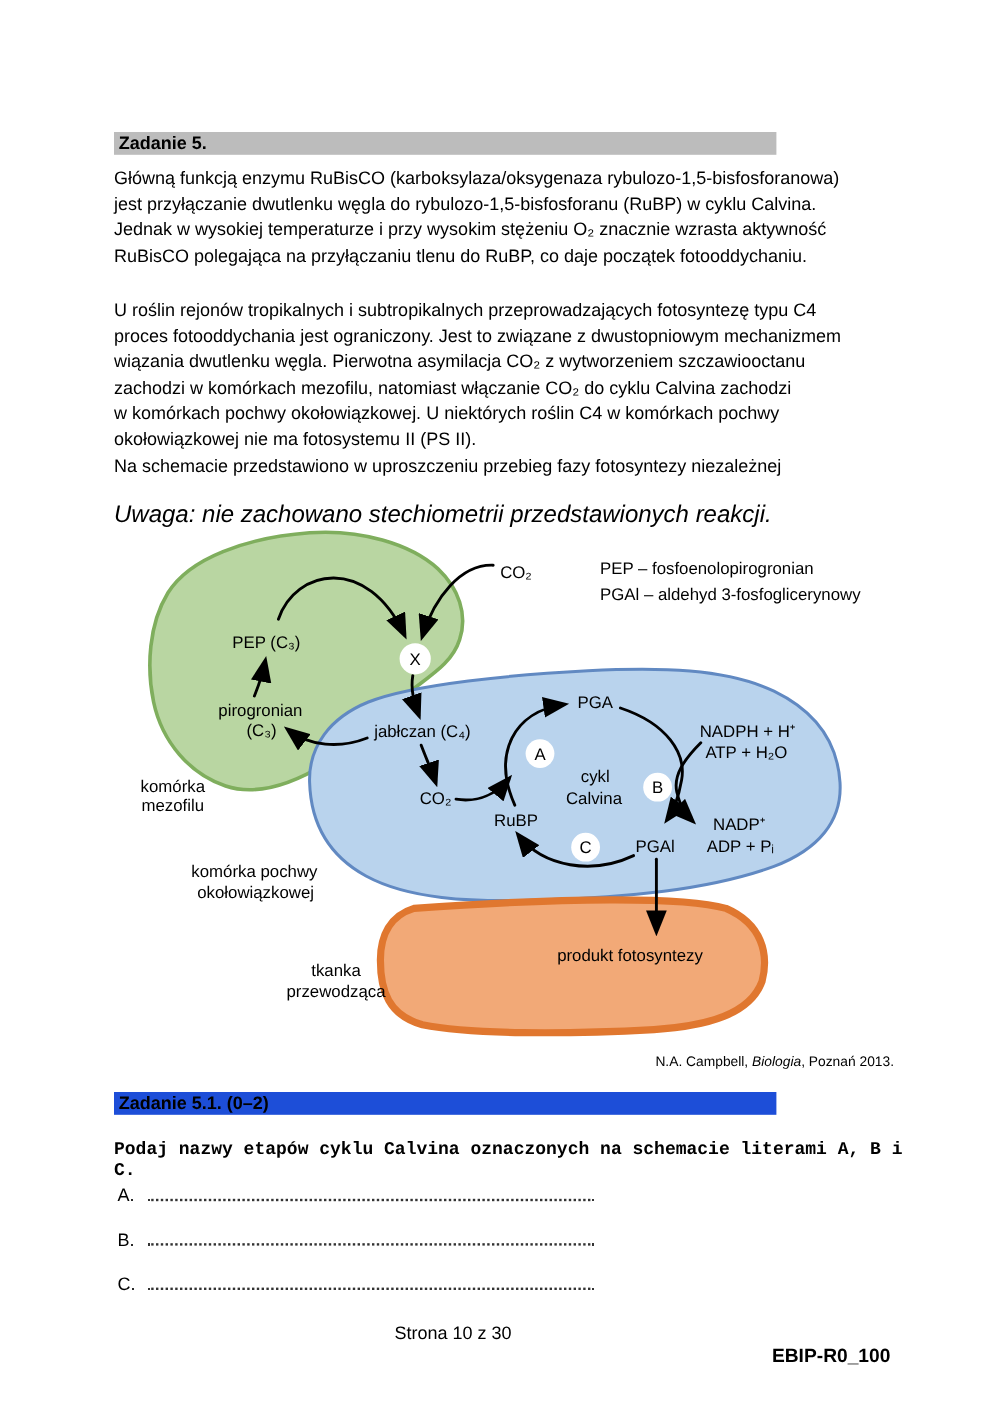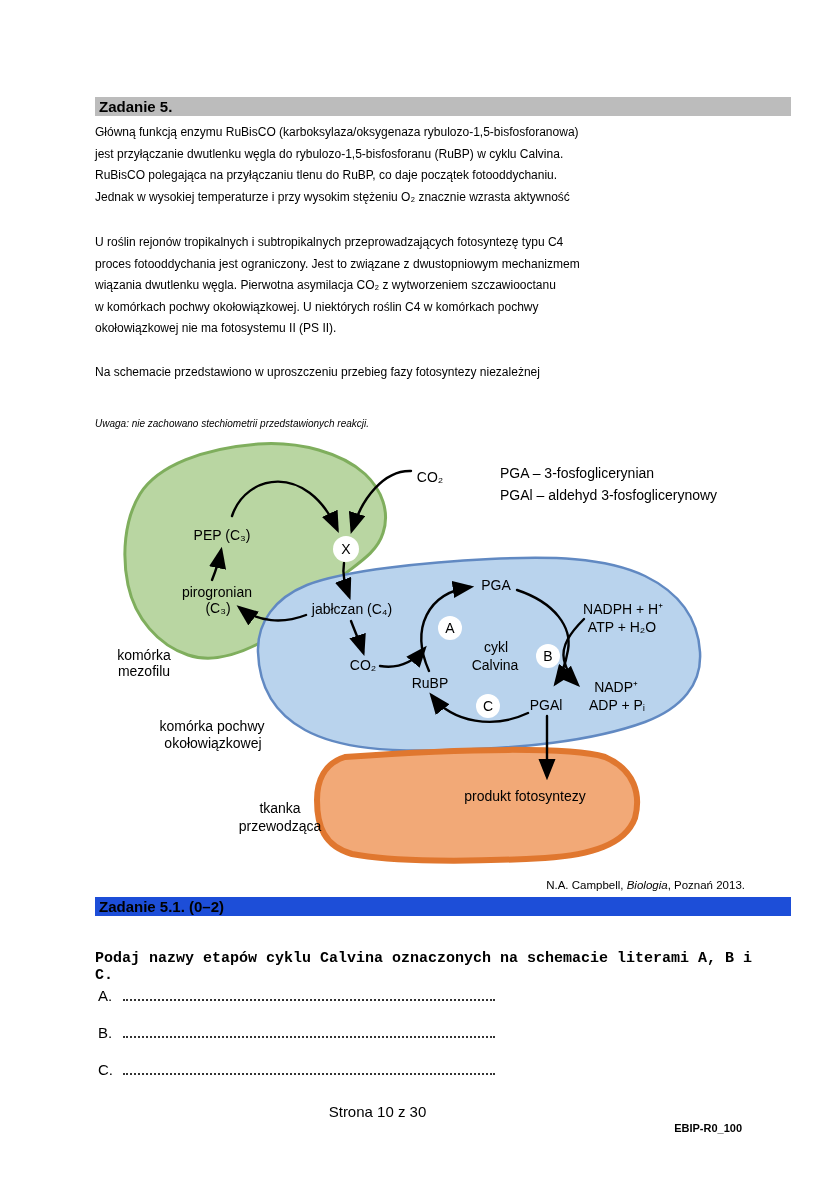--- a/index.html
+++ b/index.html
@@ -1,59 +1,61 @@
 <!DOCTYPE html>
 <html><head>
 <meta charset="utf-8">
 <style>
   html,body { margin:0; padding:0; background:#fff; }
   .page {
     position:relative; width:840px; height:1187px; background:#ffffff;
     font-family:"Liberation Sans", sans-serif; color:#000; overflow:hidden;
   }
   .bar {
-    position:absolute; left:95px; width:696px; height:19px;
+    position:absolute; left:95px; width:552px; height:19px;
     font-size:15px; font-weight:bold; line-height:19px; padding-left:4px;
     box-sizing:border-box;
+    margin-top:13px;
   }
-  .para { position:absolute; left:95px; width:660px; font-size:12px; line-height:21.6px; }
+  .para { position:absolute; left:95px; width:660px; font-size:15px; line-height:21.6px;margin-top:16px; }
   .ln { white-space:nowrap; }
-  .note { position:absolute; left:95px; font-size:10px; font-style:italic;text-align:center; }
+  .note { position:absolute; left:95px; font-size:20px; font-style:italic;text-align:center; }
   .legend { position:absolute; left:500px; top:462px; font-size:14px; line-height:22px; z-index:3; }
   .diagram-svg { position:absolute; left:95px; top:441px; z-index:1; }
   .svg-label { font-family:"Liberation Sans", sans-serif; font-size:14px; fill:#000; }
   .svg-letter { font-family:"Liberation Sans", sans-serif; font-size:14px; fill:#000; }
   .source { position:absolute; right:95px; top:878px; text-align:right; font-size:11.5px; line-height:15px; }
   .question { position:absolute; left:95px; top:950px; width:660px; font-size:15px; font-weight:bold;font-family:Liberation Mono, monospace; }
   .answer-row { position:absolute; left:98px; height:18px; font-size:15px; }
   .answer-label { display:inline-block; width:25px; vertical-align:baseline; }
   .answer-dots { display:inline-block; width:372px; height:13px; border-bottom:2px dotted #333; }
   .footer-page { position:absolute; left:0; top:1103px; width:755px; text-align:center; font-size:15px; }
-  .footer-code { position:absolute; right:98px; top:1122px; font-size:11px; font-weight:bold; }
+  .footer-code { position:absolute; right:98px; top:1122px; font-size:16px; font-weight:bold; }
 </style>
 </head>
 <body>
 
 <div class="page">
 
   <div class="bar" style="top: 97px; background-color: rgb(188, 188, 188);">
     <span>Zadanie 5.</span>
   </div>
 
   <div class="para" style="top:122px;">
     <div class="ln">Główną funkcją enzymu RuBisCO (karboksylaza/oksygenaza rybulozo-1,5-bisfosforanowa)</div>
     <div class="ln">jest przyłączanie dwutlenku węgla do rybulozo-1,5-bisfosforanu (RuBP) w cyklu Calvina.</div>
+    <div class="ln">Jednak w wysokiej temperaturze i przy wysokim stężeniu O₂ znacznie wzrasta aktywność</div>
     <div class="ln">RuBisCO polegająca na przyłączaniu tlenu do RuBP, co daje początek fotooddychaniu.</div>
-    <div class="ln">Jednak w wysokiej temperaturze i przy wysokim stężeniu O₂ znacznie wzrasta aktywność</div>
   </div>
 
   <div class="para" style="top:232px;">
     <div class="ln">U roślin rejonów tropikalnych i subtropikalnych przeprowadzających fotosyntezę typu C4</div>
     <div class="ln">proces fotooddychania jest ograniczony. Jest to związane z dwustopniowym mechanizmem</div>
     <div class="ln">wiązania dwutlenku węgla. Pierwotna asymilacja CO₂ z wytworzeniem szczawiooctanu</div>
+    <div class="ln">zachodzi w komórkach mezofilu, natomiast włączanie CO₂ do cyklu Calvina zachodzi</div>
     <div class="ln">w komórkach pochwy okołowiązkowej. U niektórych roślin C4 w komórkach pochwy</div>
     <div class="ln">okołowiązkowej nie ma fotosystemu II (PS II).</div>
   </div>
 
   <div class="para" style="top:362px;">
     <div class="ln">Na schemacie przedstawiono w uproszczeniu przebieg fazy fotosyntezy niezależnej</div>
   </div>
 
   <div class="note" style="top:418px;">Uwaga: nie zachowano stechiometrii przedstawionych reakcji.</div>
 
@@ -118,21 +120,21 @@
     <text class="svg-label" x="144" y="660" text-anchor="middle">komórka</text>
     <text class="svg-label" x="144" y="676" text-anchor="middle">mezofilu</text>
     <text class="svg-label" x="212" y="731" text-anchor="middle">komórka pochwy</text>
     <text class="svg-label" x="213" y="748" text-anchor="middle">okołowiązkowej</text>
     <text class="svg-label" x="280" y="813" text-anchor="middle">tkanka</text>
     <text class="svg-label" x="280" y="831" text-anchor="middle">przewodząca</text>
     <text class="svg-label" x="525" y="801" text-anchor="middle">produkt fotosyntezy</text>
   </svg>
 
   <div class="legend">
-    <div>PGA – 3-fosfoglicerynian</div>
+    <div>PEP – fosfoenolopirogronian</div>
     <div>PGAl – aldehyd 3-fosfoglicerynowy</div>
   </div>
 
   <div class="source">
     <div><span>N.A. Campbell, </span><i>Biologia</i><span>, Poznań 2013.</span></div>
   </div>
 
   <div class="bar" style="top: 897px; background-color: #1d4ed8;">
     <span>Zadanie 5.1. (0–2)</span>
   </div>

